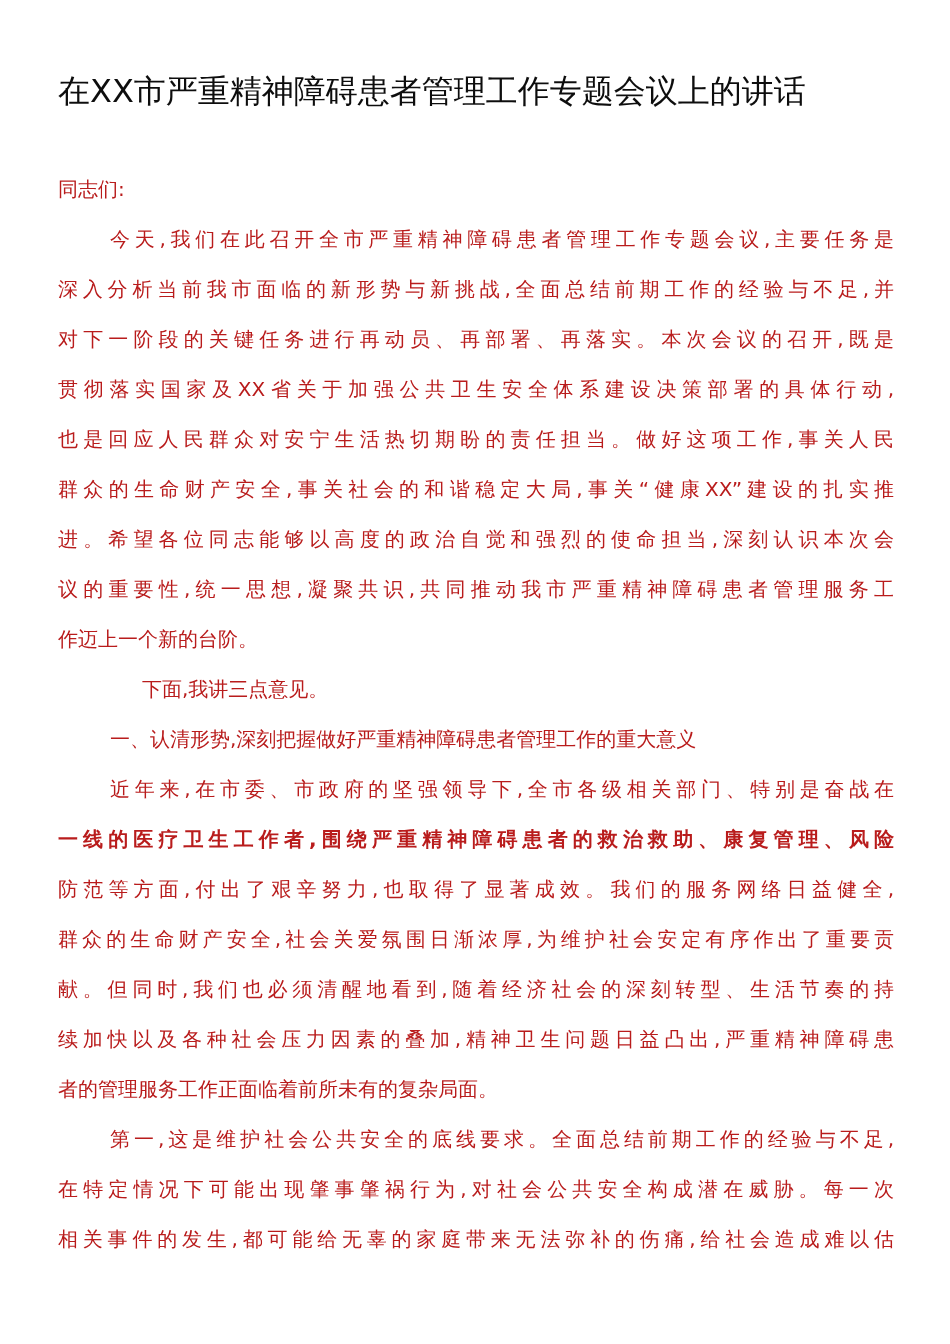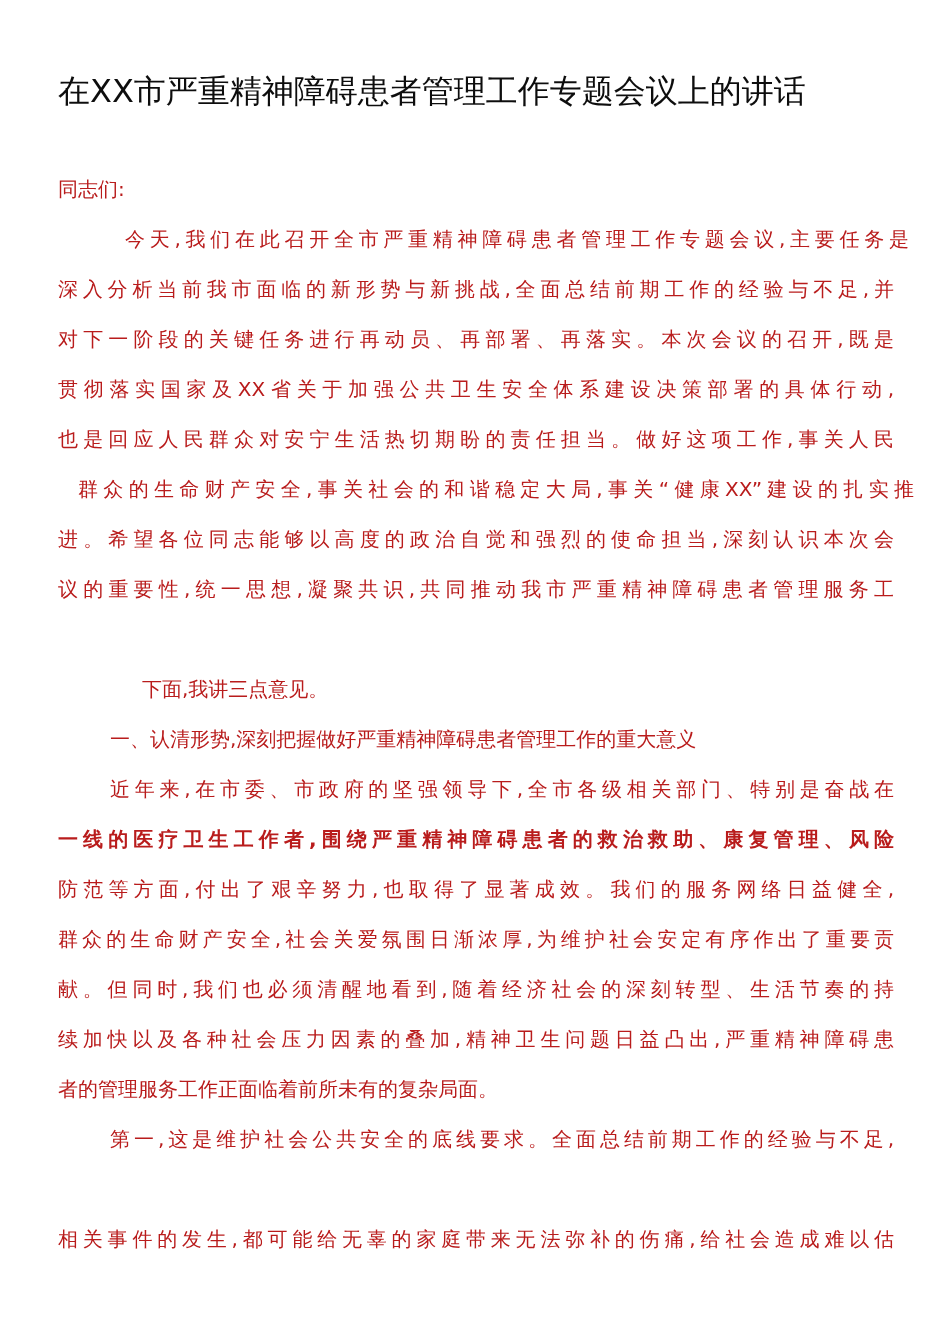--- a/index.html
+++ b/index.html
@@ -53,36 +53,38 @@
     }
   </style>
 </head>
 <body>
 
 <div class="page">
   <div class="title">在XX市严重精神障碍患者管理工作专题会议上的讲话</div>
 
   <div class="line last" style="top:172px;">同志们:</div>
 
-  <div class="line indent" style="top:222px;margin-left:15px;">今天,我们在此召开全市严重精神障碍患者管理工作专题会议,主要任务是</div>
+  <div class="line indent" style="top:222px;">今天,我们在此召开全市严重精神障碍患者管理工作专题会议,主要任务是</div>
   <div class="line" style="top:272px;">深入分析当前我市面临的新形势与新挑战,全面总结前期工作的经验与不足,并</div>
   <div class="line" style="top:372px;">贯彻落实国家及XX省关于加强公共卫生安全体系建设决策部署的具体行动,</div>
   <div class="line" style="top:322px;">对下一阶段的关键任务进行再动员、再部署、再落实。本次会议的召开,既是</div>
   <div class="line" style="top:422px;">也是回应人民群众对安宁生活热切期盼的责任担当。做好这项工作,事关人民</div>
-  <div class="line" style="top:472px;margin-left:20px;">群众的生命财产安全,事关社会的和谐稳定大局,事关“健康XX”建设的扎实推</div>
+  <div class="line" style="top:472px;">群众的生命财产安全,事关社会的和谐稳定大局,事关“健康XX”建设的扎实推</div>
   <div class="line" style="top:522px;">进。希望各位同志能够以高度的政治自觉和强烈的使命担当,深刻认识本次会</div>
   <div class="line" style="top:572px;">议的重要性,统一思想,凝聚共识,共同推动我市严重精神障碍患者管理服务工</div>
+  <div class="line last" style="top:622px;">作迈上一个新的台阶。</div>
 
   <div class="line indent last" style="top:672px;margin-left:32px;">下面,我讲三点意见。</div>
 
   <div class="line indent last" style="top:722px;">一、认清形势,深刻把握做好严重精神障碍患者管理工作的重大意义</div>
 
   <div class="line indent" style="top:772px;">近年来,在市委、市政府的坚强领导下,全市各级相关部门、特别是奋战在</div>
   <div class="line" style="top:822px;font-weight:bold;">一线的医疗卫生工作者,围绕严重精神障碍患者的救治救助、康复管理、风险</div>
   <div class="line" style="top:872px;">防范等方面,付出了艰辛努力,也取得了显著成效。我们的服务网络日益健全,</div>
   <div class="line" style="top:922px;">群众的生命财产安全,社会关爱氛围日渐浓厚,为维护社会安定有序作出了重要贡</div>
   <div class="line" style="top:972px;">献。但同时,我们也必须清醒地看到,随着经济社会的深刻转型、生活节奏的持</div>
   <div class="line" style="top:1022px;">续加快以及各种社会压力因素的叠加,精神卫生问题日益凸出,严重精神障碍患</div>
   <div class="line last" style="top:1072px;">者的管理服务工作正面临着前所未有的复杂局面。</div>
 
   <div class="line indent" style="top:1122px;">第一,这是维护社会公共安全的底线要求。全面总结前期工作的经验与不足,</div>
+  <div class="line" style="top:1172px;">在特定情况下可能出现肇事肇祸行为,对社会公共安全构成潜在威胁。每一次</div>
   <div class="line" style="top:1222px;">相关事件的发生,都可能给无辜的家庭带来无法弥补的伤痛,给社会造成难以估</div>
 </div>
 
 </body></html>

